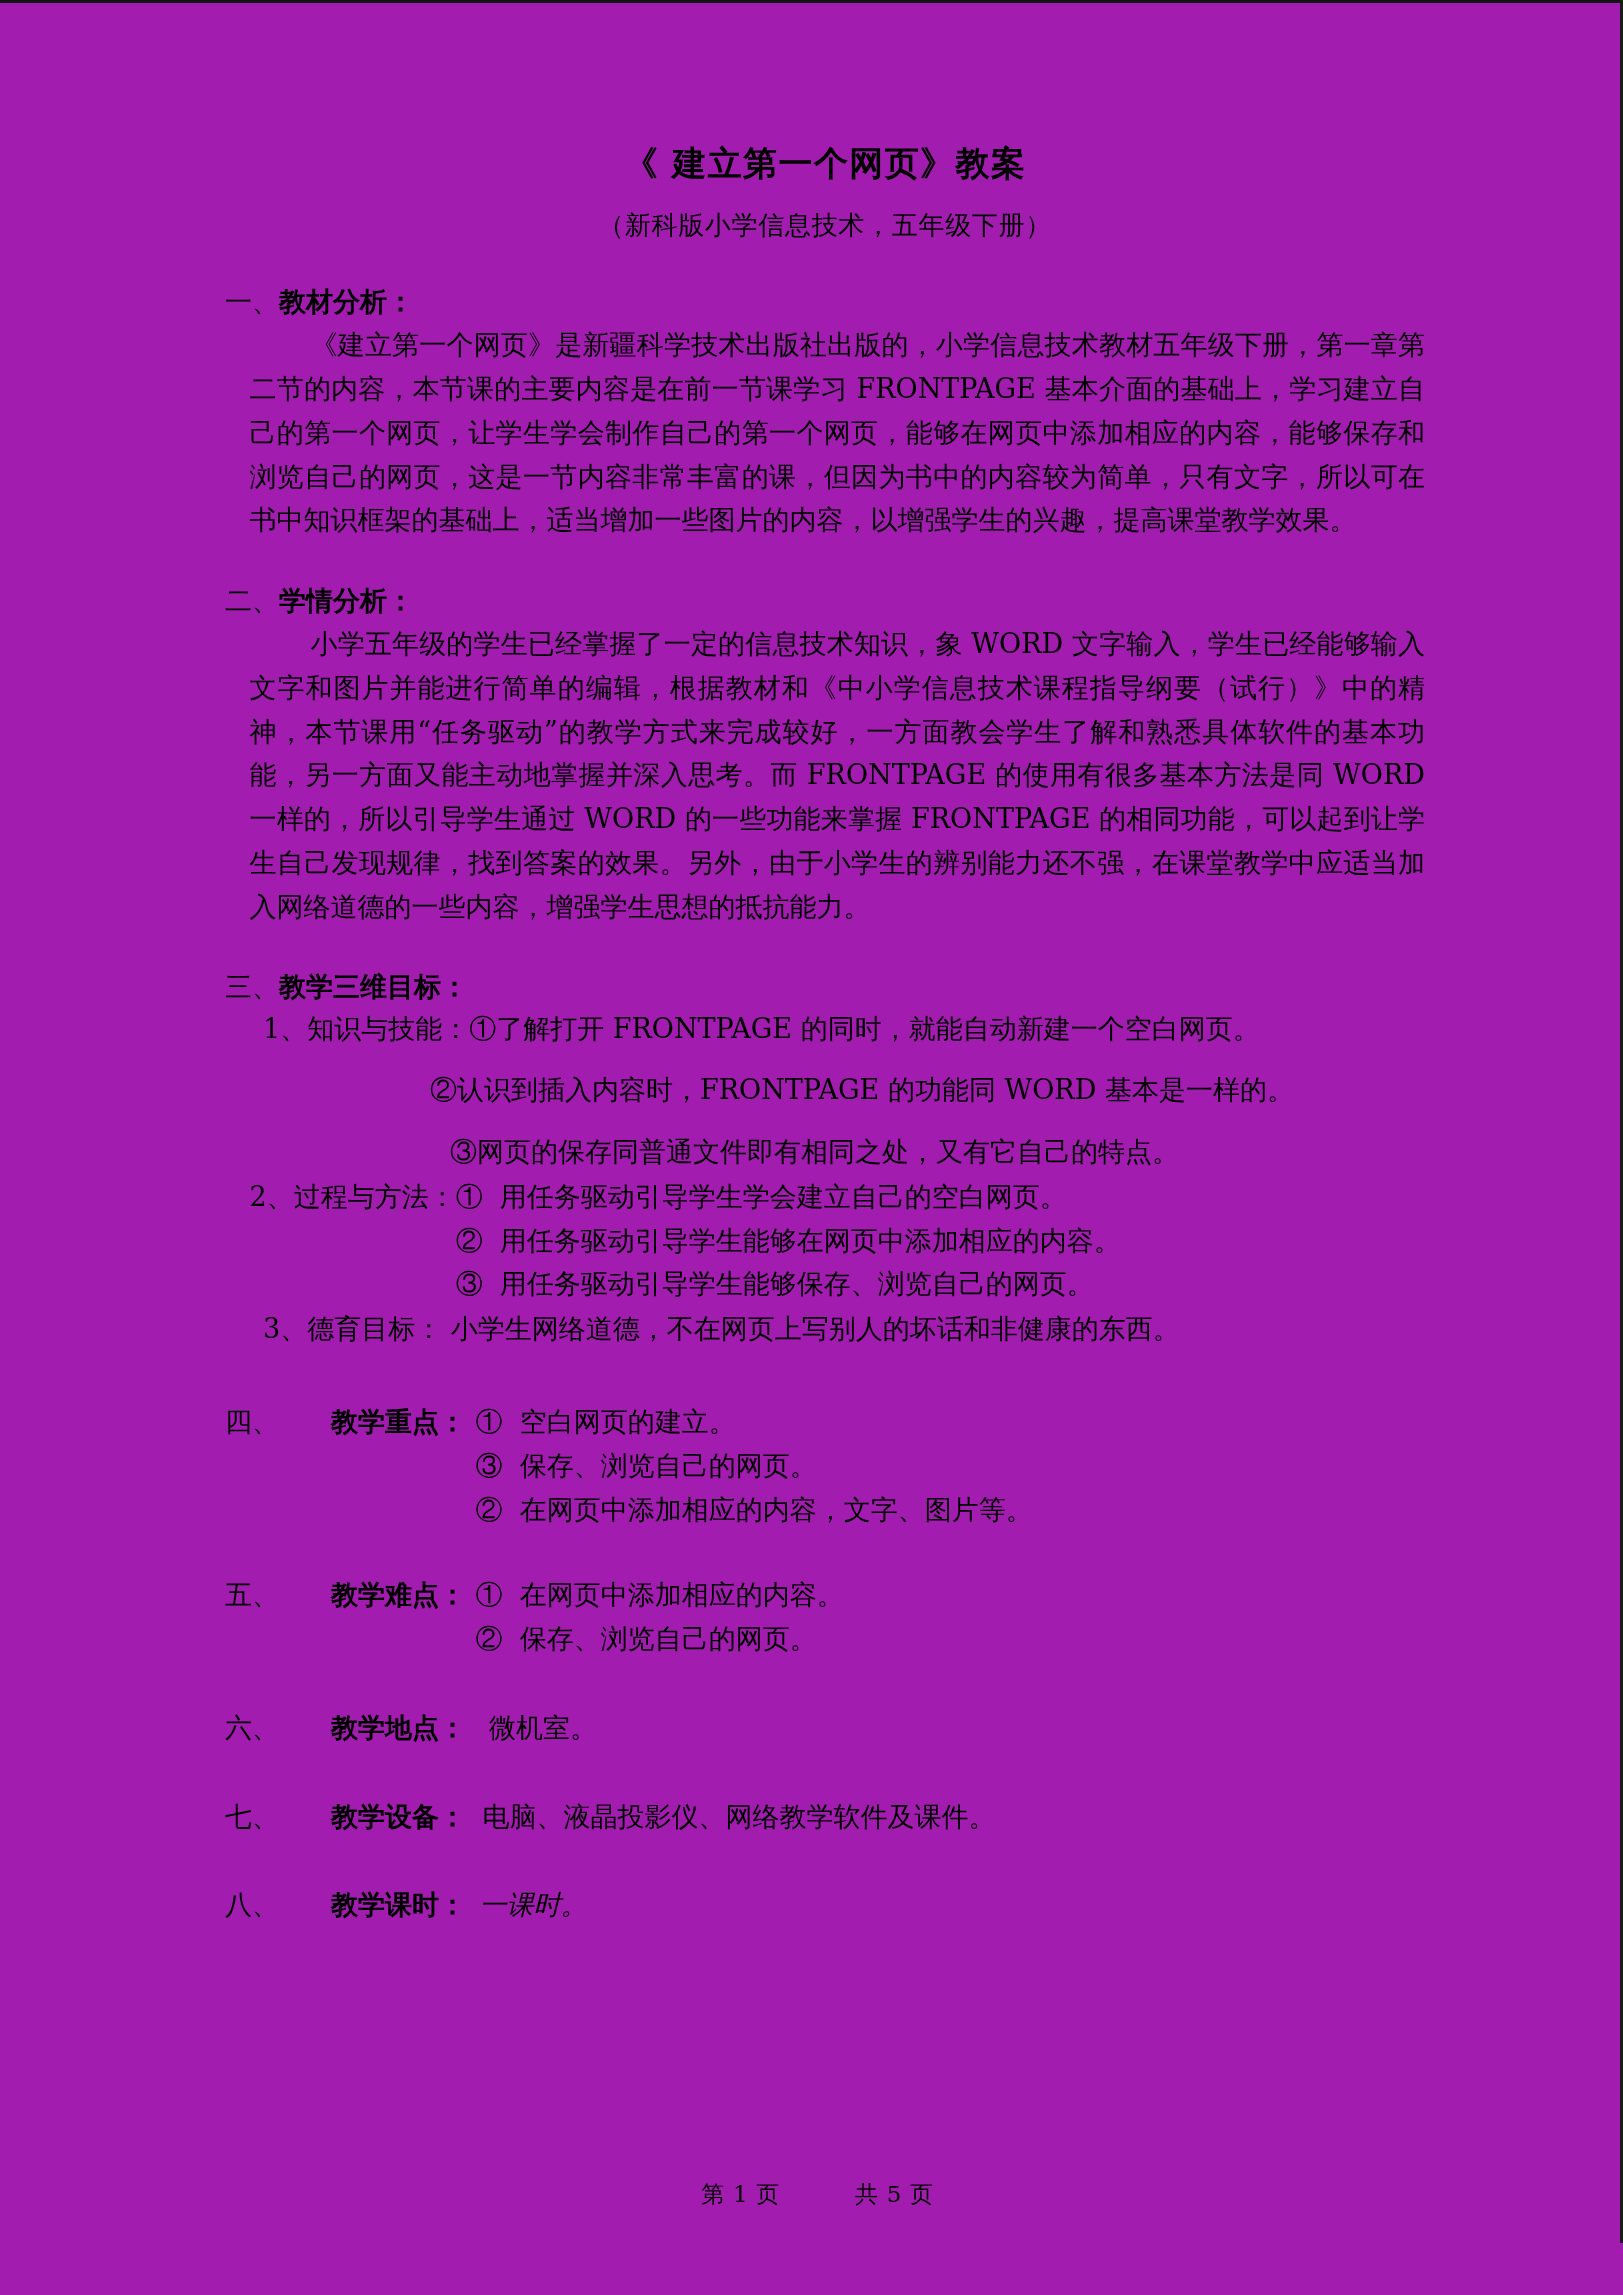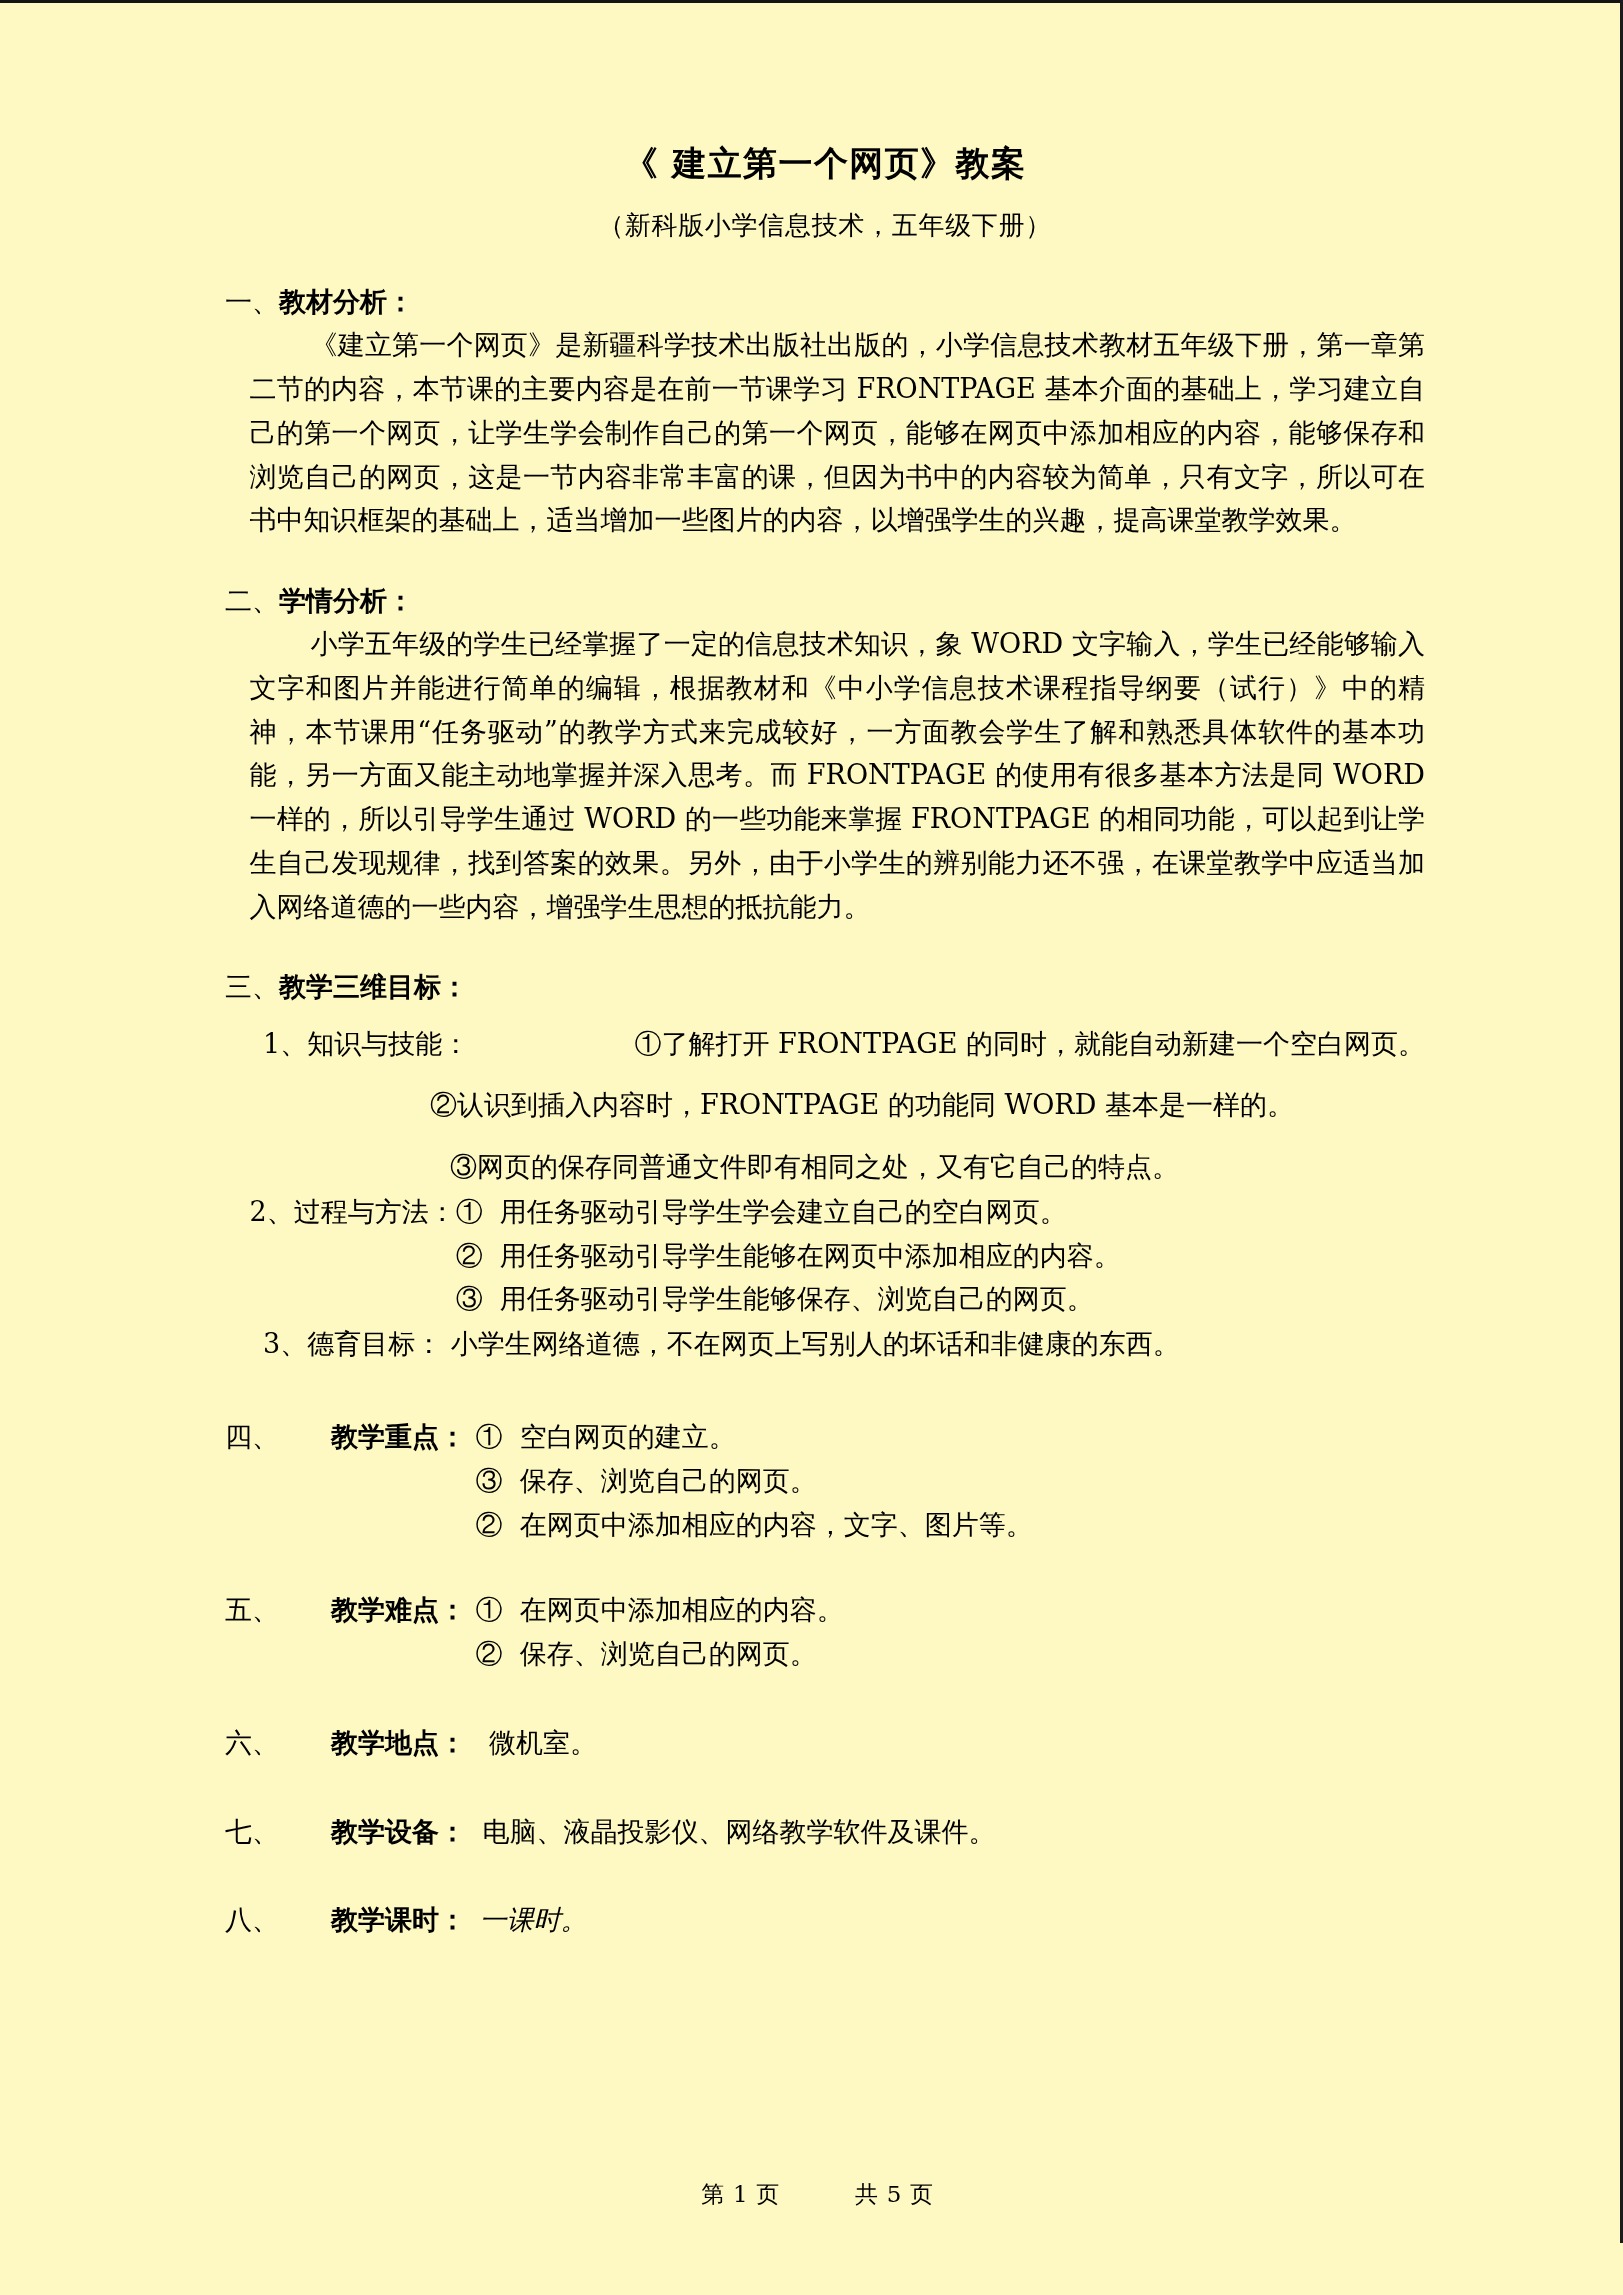--- a/index.html
+++ b/index.html
@@ -9,21 +9,21 @@
   }
   body {
     font-family: "DejaVu Serif", "Liberation Serif", serif;
     color: #000000;
   }
 
   .page {
     position: relative;
     width: 1623px;
     height: 2295px;
-    background: #fef9c3;
+    background: #a21caf;
     box-sizing: border-box;
     overflow: hidden;
   }
 
   
   .scan-top-edge {
     position: absolute;
     top: 0; left: 0;
     width: 1623px;
     height: 3.4px;
@@ -170,21 +170,21 @@
     <div class="doc-subtitle">（新科版小学信息技术，五年级下册）</div>
 
     <div class="section-heading"><span class="sec-num">一、</span><span class="sec-label">教材分析：</span></div>
     <p class="para indent2 ind-small">《建立第一个网页》是新疆科学技术出版社出版的，小学信息技术教材五年级下册，第一章第二节的内容，本节课的主要内容是在前一节课学习 FRONTPAGE 基本介面的基础上，学习建立自己的第一个网页，让学生学会制作自己的第一个网页，能够在网页中添加相应的内容，能够保存和浏览自己的网页，这是一节内容非常丰富的课，但因为书中的内容较为简单，只有文字，所以可在书中知识框架的基础上，适当增加一些图片的内容，以增强学生的兴趣，提高课堂教学效果。</p>
 
     <div class="section-heading"><span class="sec-num">二、</span><span class="sec-label">学情分析：</span></div>
     <p class="para indent2 ind-small">小学五年级的学生已经掌握了一定的信息技术知识，象 WORD 文字输入，学生已经能够输入文字和图片并能进行简单的编辑，根据教材和《中小学信息技术课程指导纲要（试行）》中的精神，本节课用“任务驱动”的教学方式来完成较好，一方面教会学生了解和熟悉具体软件的基本功能，另一方面又能主动地掌握并深入思考。而 FRONTPAGE 的使用有很多基本方法是同 WORD 一样的，所以引导学生通过 WORD 的一些功能来掌握 FRONTPAGE 的相同功能，可以起到让学生自己发现规律，找到答案的效果。另外，由于小学生的辨别能力还不强，在课堂教学中应适当加入网络道德的一些内容，增强学生思想的抵抗能力。</p>
 
     <div class="section-heading"><span class="sec-num">三、</span><span class="sec-label">教学三维目标：</span></div>
 
-    <div class="obj-row" style="margin-top:16px;text-align:right;">
+    <div class="obj-row" style="margin-top:1px;">
       <div class="obj-key ind-mid">1、知识与技能：</div>
       <div class="obj-vals">
         <div style="white-space:normal;">①了解打开 FRONTPAGE 的同时，就能自动新建一个空白网页。</div>
       </div>
     </div>
     <div class="subline ind-deep" style="margin-top:17.7px;">②认识到插入内容时，FRONTPAGE 的功能同 WORD 基本是一样的。</div>
     <div class="subline ind-deeper" style="margin-top:17.7px;">③网页的保存同普通文件即有相同之处，又有它自己的特点。</div>
 
     <div class="obj-row">
       <div class="obj-key ind-small">2、过程与方法：</div>

